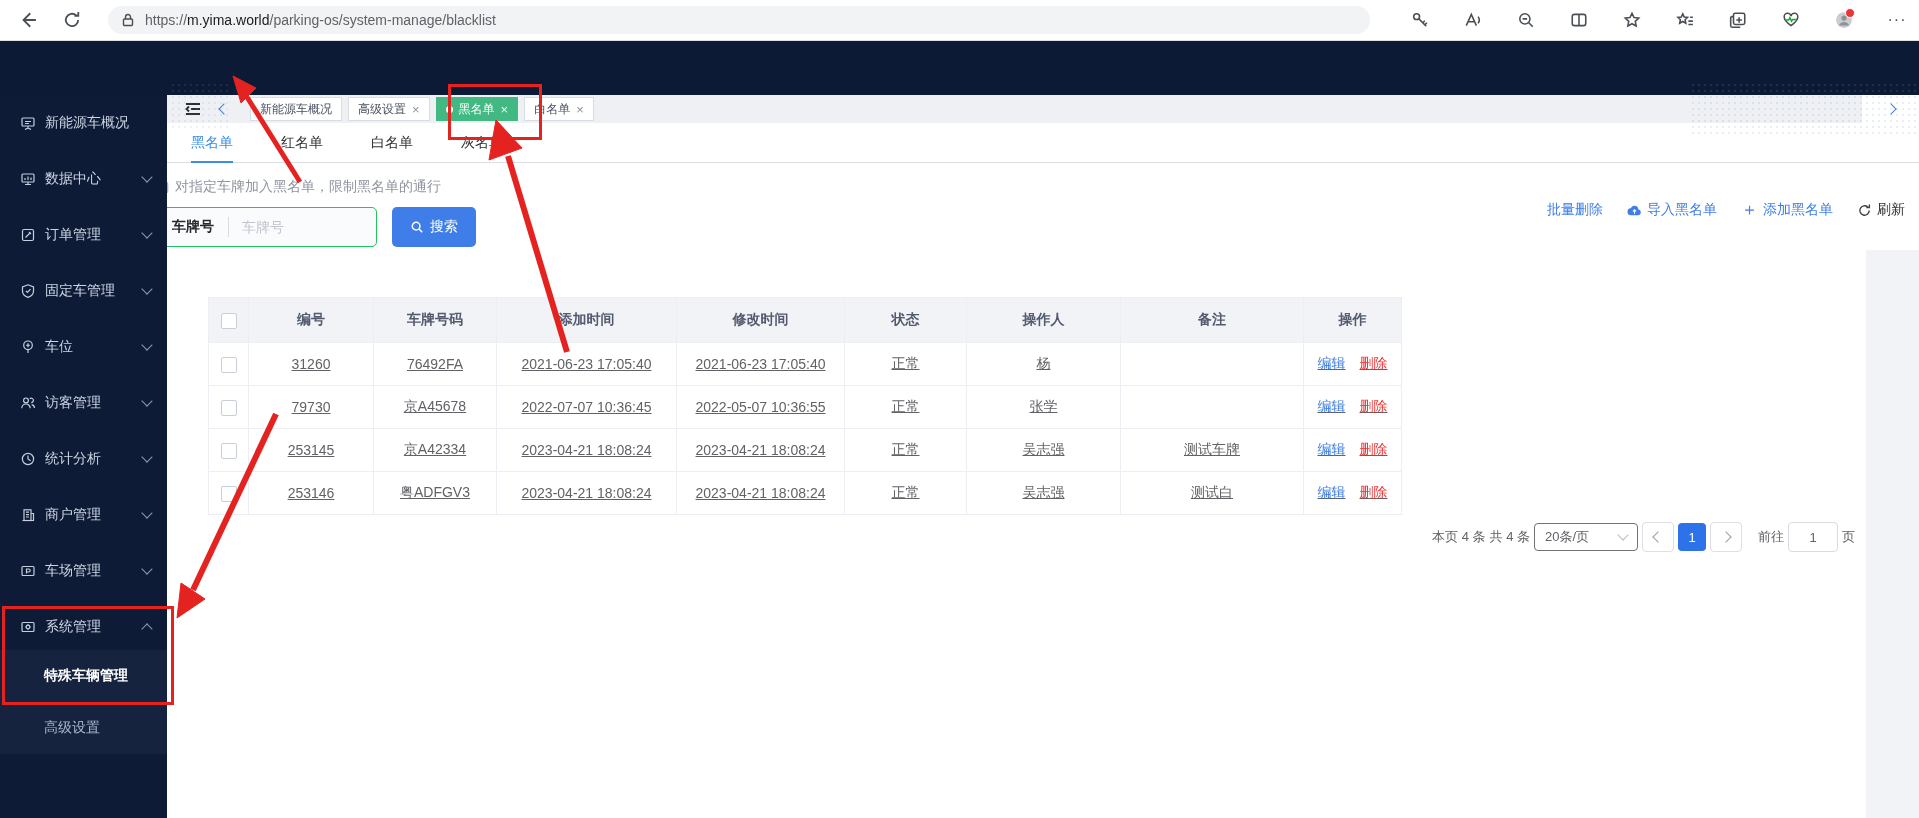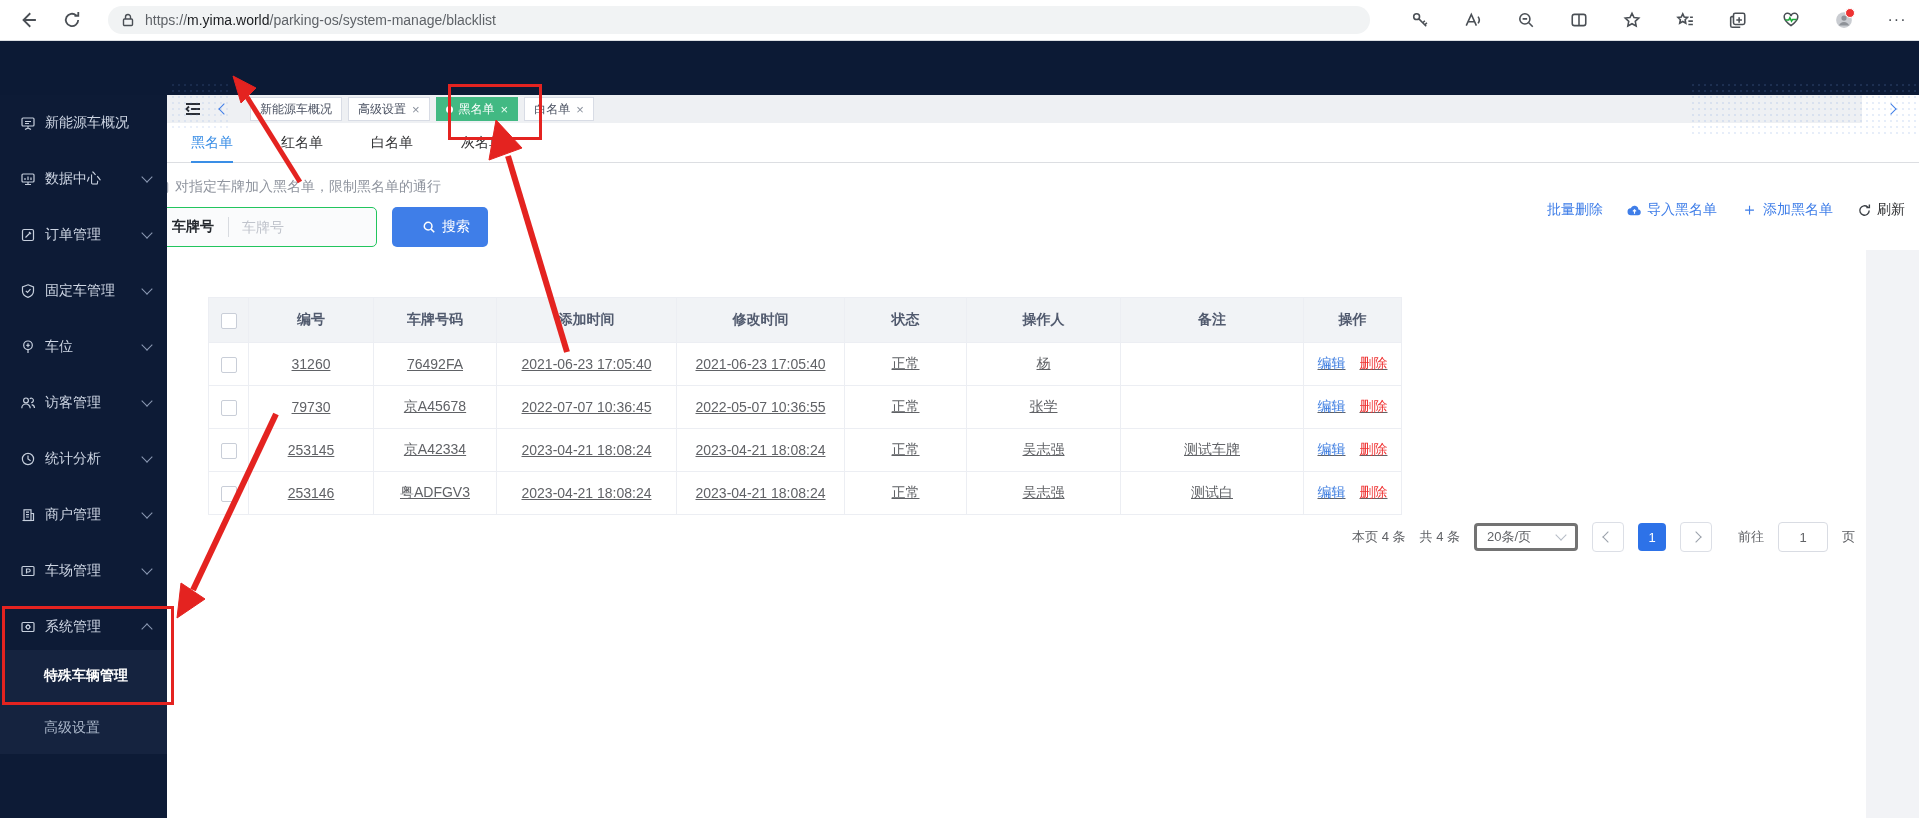--- a/index.html
+++ b/index.html
@@ -60,43 +60,43 @@
   .subtab.active{color:#3a8ee6;}
   .subtab.active:after{content:"";position:absolute;left:0;right:0;bottom:0;height:2px;background:#3a8ee6;}
 
   
   #desc-row{left:155px;top:176px;height:22px;gap:5px;color:#8f949e;font-size:14px;}
   #filter-box{left:155px;top:207px;width:222px;height:40px;border:1px solid #22c55e;background:#fafbfc;border-radius:5px;box-sizing:border-box;display:flex;align-items:center;}
   #filter-label{font-size:14px;font-weight:bold;color:#25292e;padding:0 14px 0 16px;}
   #filter-divider{width:1px;height:20px;background:#d8dbe0;}
   #filter-input{border:none;outline:none;background:transparent;font-size:14px;color:#333;width:120px;padding:0 0 0 13px;font-family:inherit;}
   #filter-input::placeholder{color:#c0c4cc;}
-  #search-btn{left:392px;top:207px;width:84px;height:40px;border-radius:5px;background:#3f7ee8;color:#fff;font-size:14px;display:flex;align-items:center;justify-content:center;gap:6px;cursor:pointer;padding-left:12px;}
+  #search-btn{left:392px;top:207px;width:84px;height:40px;border-radius:5px;background:#3f7ee8;color:#fff;font-size:14px;display:flex;align-items:center;justify-content:center;gap:6px;cursor:pointer;}
 
   
   #action-row{top:198px;right:14px;height:24px;gap:24px;font-size:14px;}
   .act{display:flex;align-items:center;gap:5px;color:#3f7ee8;cursor:pointer;white-space:nowrap;}
   .act.dark{color:#303133;}
   .act svg{width:15px;height:15px;}
   .plus{font-size:17px;line-height:1;margin-top:-2px;}
 
   
   #table-card{left:208px;top:297px;width:1657px;height:213px;background:#fff;}
   table{border-collapse:collapse;table-layout:fixed;width:1193px;}
   th,td{border:1px solid #eceef3;text-align:center;font-size:14px;overflow:hidden;white-space:nowrap;}
   th{height:42px;background:#f1f3f6;color:#515a6e;font-weight:bold;}
   td{height:40px;color:#606266;background:#fff;text-decoration:underline;}
   .cbx{display:inline-block;width:14px;height:14px;border:1px solid #c9ced8;border-radius:2px;background:#fff;vertical-align:middle;cursor:pointer;}
   .lnk-edit{color:#3a7be0;cursor:pointer;margin-right:14px;}
   .lnk-del{color:#ef3333;cursor:pointer;}
   #right-gutter{left:1866px;top:250px;width:53px;height:568px;background:#f2f3f6;}
 
   
-  #pagination{top:522px;right:64px;height:30px;gap:14px;font-size:13px;color:#606266;}
-  #page-size-select{width:104px;height:28px;border:3px solid #737373;border-radius:4px;display:flex;align-items:center;justify-content:space-between;padding:0 10px;box-sizing:border-box;color:#606266;cursor:pointer;background:#fff;}
+  #pagination{top:522px;right:64px;height:30px;gap:4px;font-size:13px;color:#606266;}
+  #page-size-select{width:104px;height:28px;border:1px solid #737373;border-radius:4px;display:flex;align-items:center;justify-content:space-between;padding:0 10px;box-sizing:border-box;color:#606266;cursor:pointer;background:#fff;}
   .pg-btn{width:30px;height:28px;border:1px solid #dcdfe6;border-radius:4px;background:#fff;display:flex;align-items:center;justify-content:center;color:#9aa0aa;cursor:pointer;}
   #pg-current{width:28px;height:28px;border-radius:4px;background:#2d72e8;color:#fff;display:flex;align-items:center;justify-content:center;font-size:13px;cursor:default;}
   #goto-input{width:44px;height:26px;border:1px solid #d9dce3;border-radius:4px;text-align:center;font-size:13px;color:#606266;outline:none;font-family:inherit;}
 
   
   .anno-box{border:3px solid #e42320;box-sizing:border-box;z-index:20;pointer-events:none;}
   #anno-box-tab{left:448px;top:84px;width:94px;height:56px;}
   #anno-box-side{left:2px;top:606px;width:172px;height:99px;}
   #anno-arrows{left:0;top:0;width:1919px;height:818px;z-index:21;pointer-events:none;}
 

